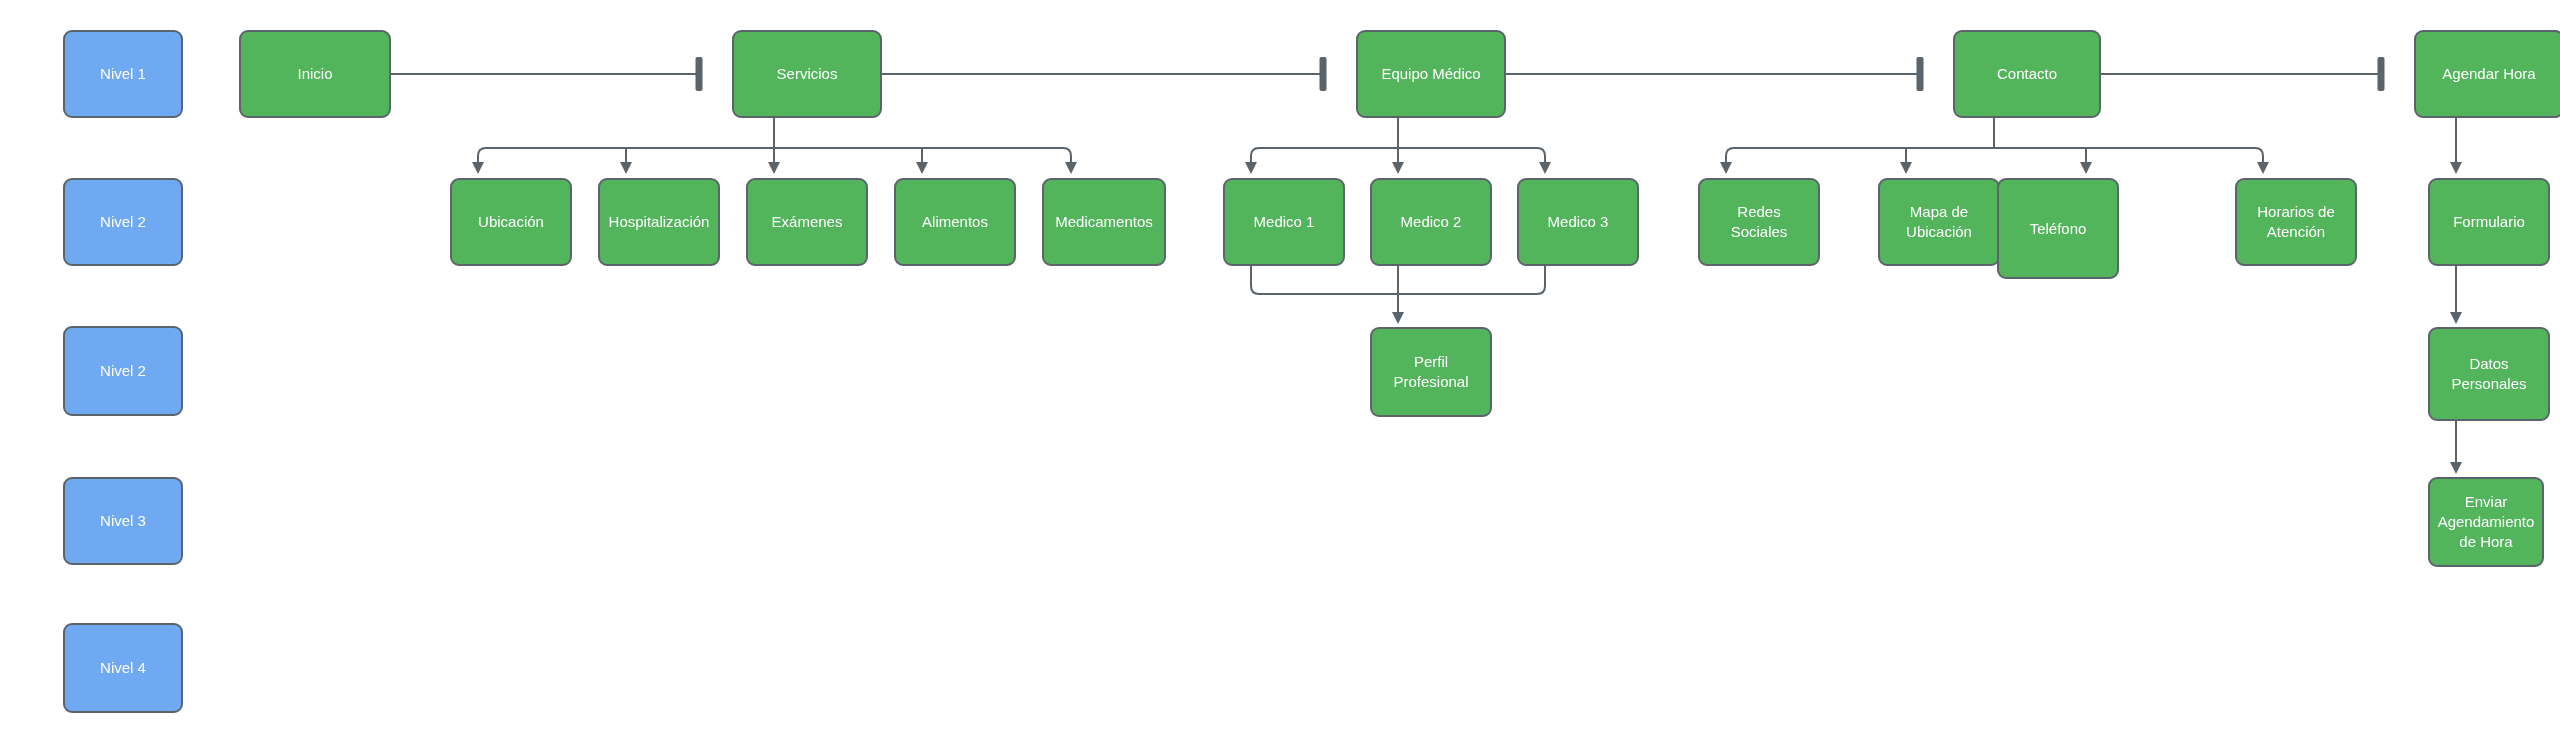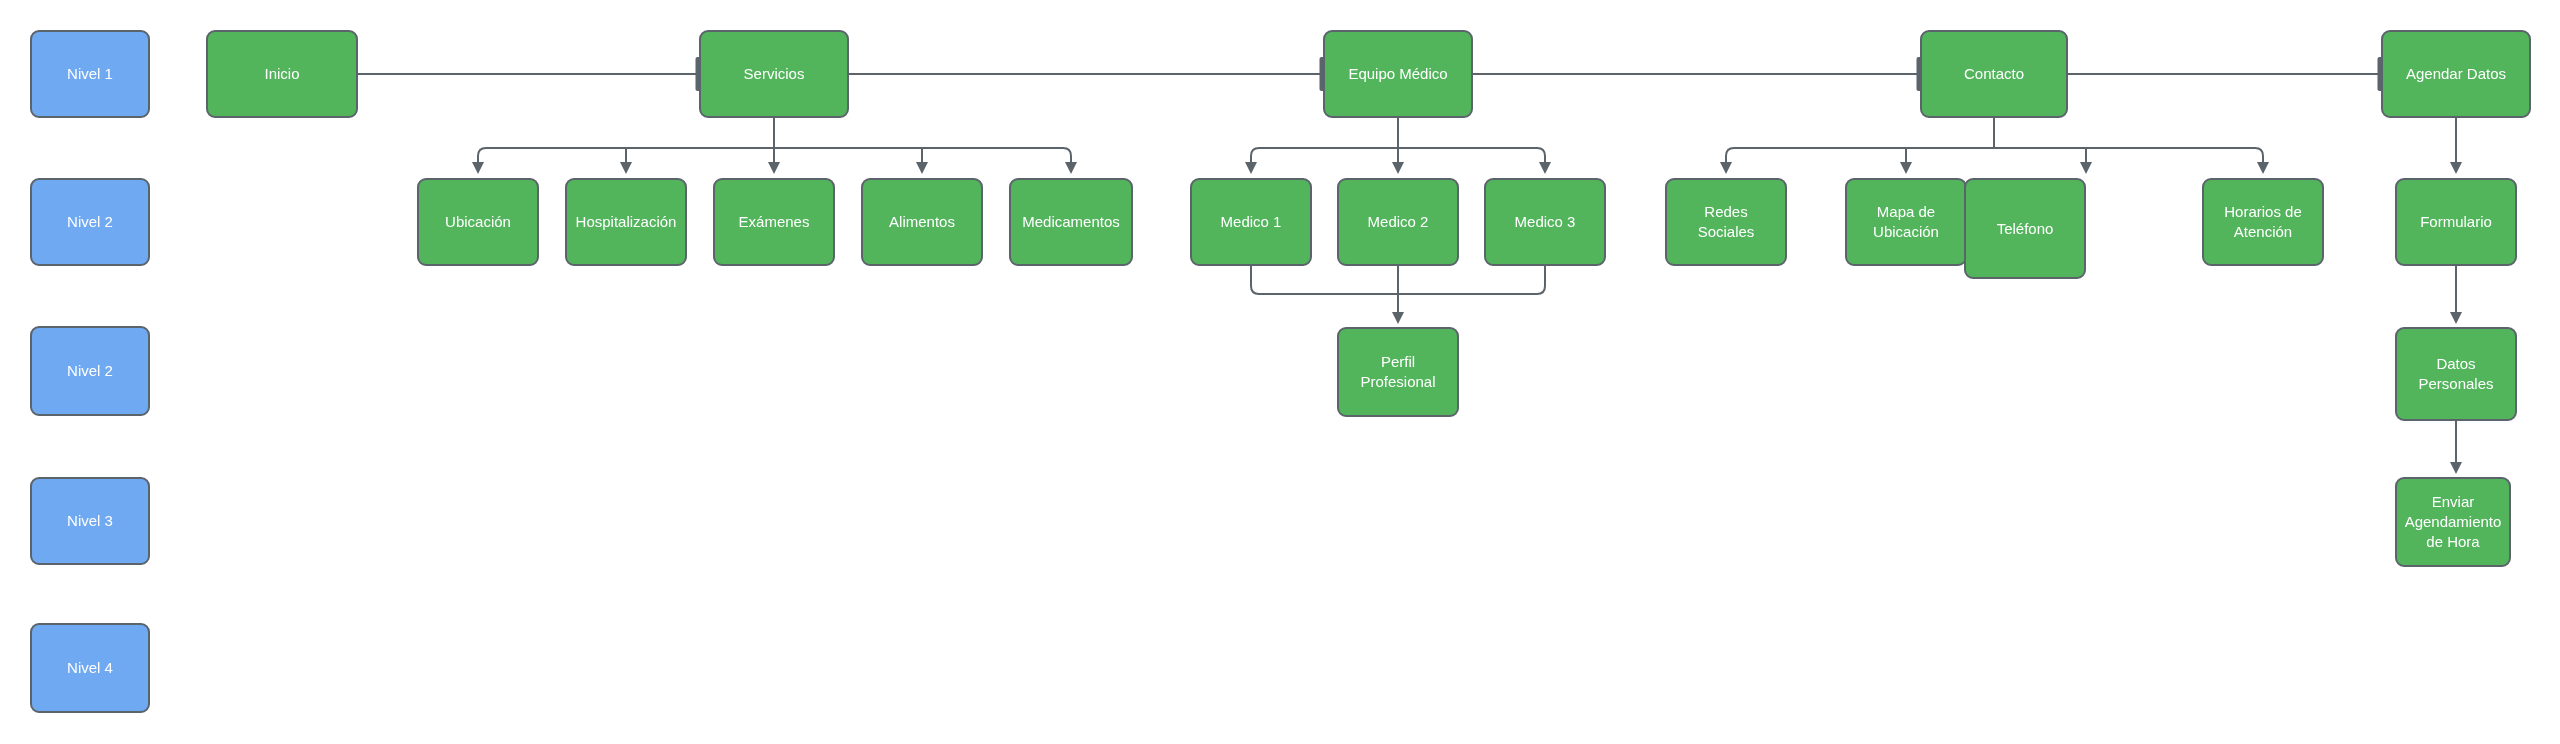--- a/index.html
+++ b/index.html
@@ -23,21 +23,21 @@
   .arrow-both{marker-start:url(#arrow);marker-end:url(#arrow);}
   #arrow path{fill:var(--connector);}
   .endbar{fill:var(--connector);}
   .node{
     position:absolute;box-sizing:border-box;
     border:2px solid var(--node-border);
     border-radius:9px;
     display:flex;align-items:center;justify-content:center;
     text-align:center;color:var(--text-color);
     font-size:15px;line-height:1.32;
-    padding:4px;cursor:default;
+    padding:4px;cursor:default;margin-left:33px;
   }
   .green{background:var(--node-fill);}
   .blue{background:var(--level-fill);}
   .node .label{display:inline-block;}
   .node .label.wrap{max-width:84px;}
 </style>
 </head>
 <body>
 
 <div class="canvas">
@@ -100,21 +100,21 @@
   <div class="node green" style="left:699px;top:30px;width:150px;height:88px">
       <span class="label">Servicios</span>
     </div>
   <div class="node green" style="left:1323px;top:30px;width:150px;height:88px">
       <span class="label">Equipo Médico</span>
     </div>
   <div class="node green" style="left:1920px;top:30px;width:148px;height:88px">
       <span class="label">Contacto</span>
     </div>
   <div class="node green" style="left:2381px;top:30px;width:150px;height:88px">
-      <span class="label">Agendar Datos</span>
+      <span class="label">Agendar Hora</span>
     </div>
 
   <div class="node green" style="left:417px;top:178px;width:122px;height:88px">
       <span class="label">Ubicación</span>
     </div>
   <div class="node green" style="left:565px;top:178px;width:122px;height:88px">
       <span class="label">Hospitalización</span>
     </div>
   <div class="node green" style="left:713px;top:178px;width:122px;height:88px">
       <span class="label">Exámenes</span>

